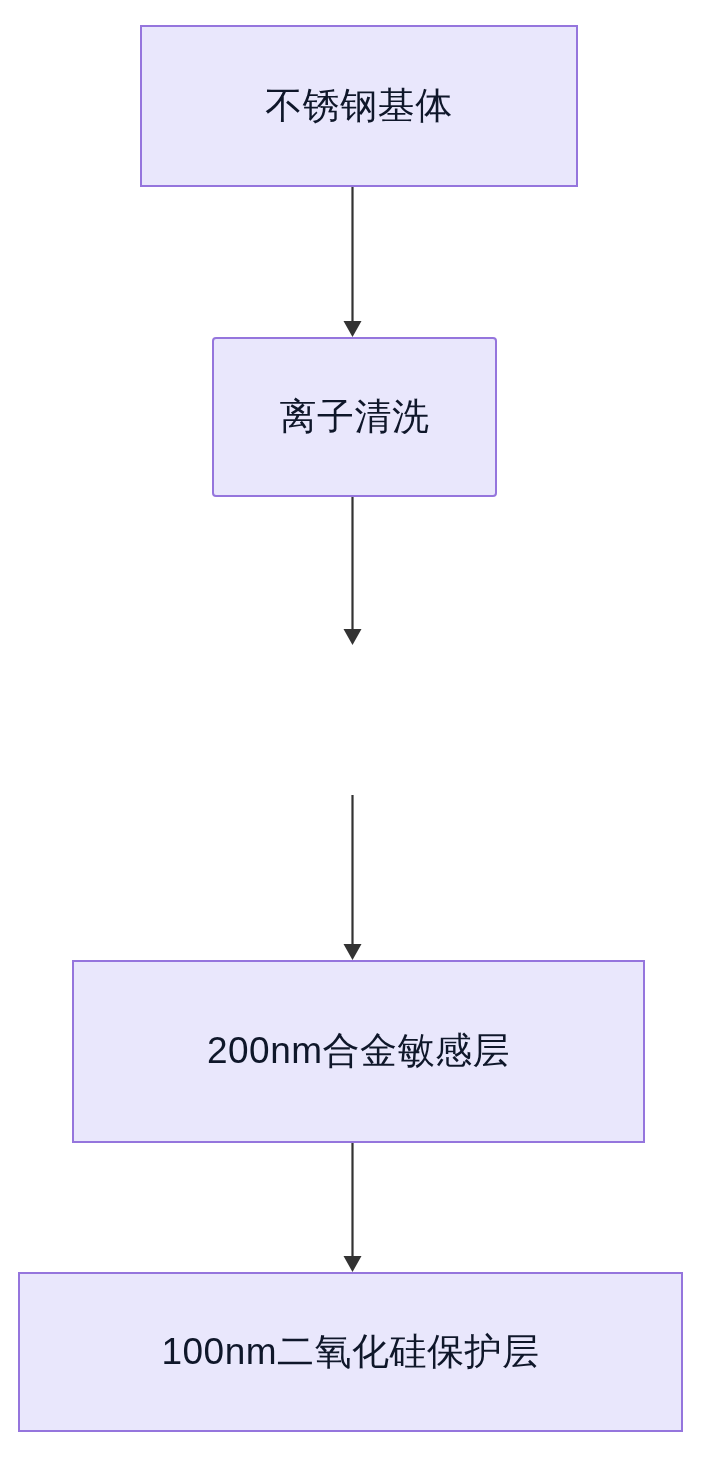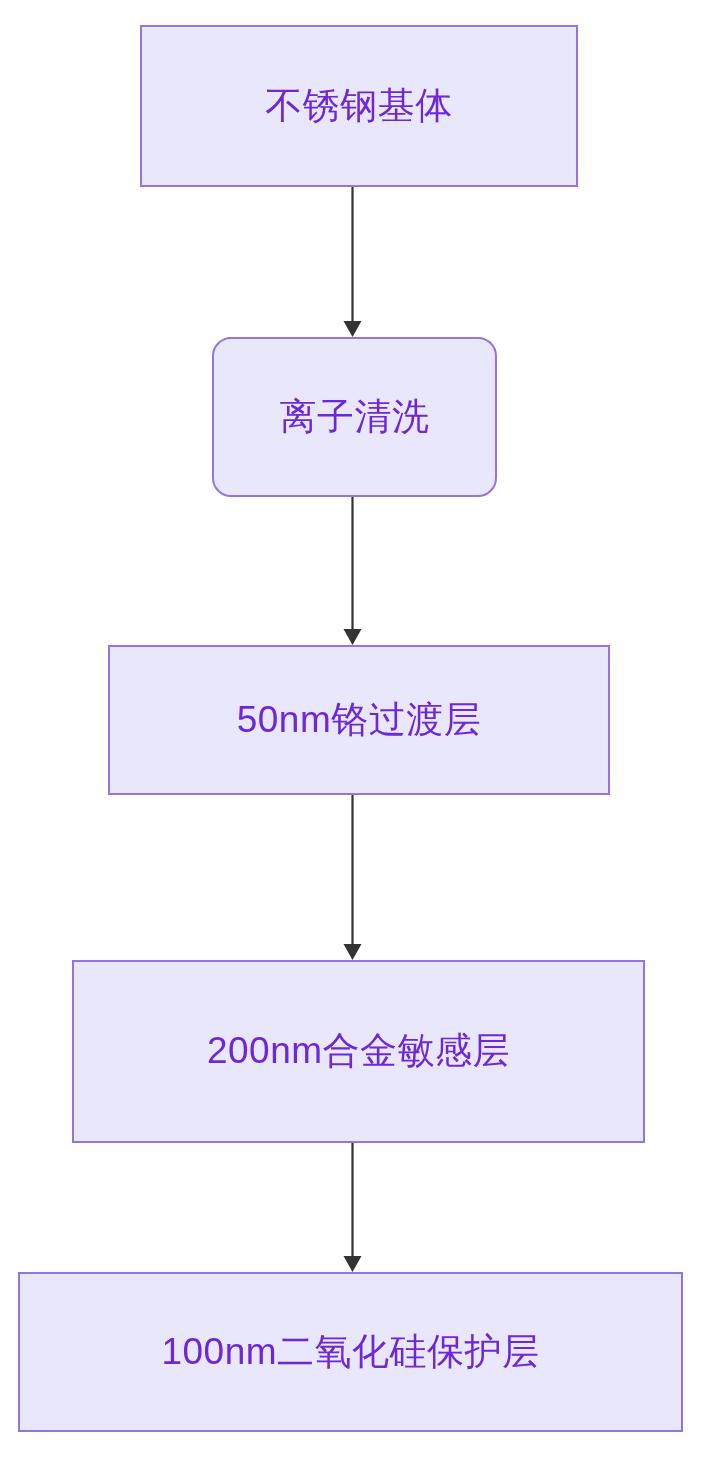--- a/index.html
+++ b/index.html
@@ -22,24 +22,24 @@
     position: absolute;
     box-sizing: border-box;
     background: #e9e7fc;
     border: 2px solid #9575dd;
     display: flex;
     align-items: center;
     justify-content: center;
     text-align: center;
   }
   .flow-node.rounded {
-    border-radius: 19px;
+    border-radius: 4px;
   }
   .node-label {
-    color: #6d28d9;
+    color: #0f172a;
     font-size: 37px;
     line-height: 1.2;
     letter-spacing: 0.5px;
     white-space: nowrap;
     font-weight: 400;
   }
   .edge-layer {
     position: absolute;
     left: 0;
     top: 0;
@@ -82,23 +82,20 @@
   </svg>
 
   <div class="flow-node" style="left:140px; top:25px; width:438px; height:162px;">
     <span class="node-label">不锈钢基体</span>
   </div>
 
   <div class="flow-node rounded" style="left:212px; top:337px; width:285px; height:160px;">
     <span class="node-label">离子清洗</span>
   </div>
 
-  <div class="flow-node" style="left:108px; top:645px; width:502px; height:150px;">
-    <span class="node-label">50nm铬过渡层</span>
-  </div>
 
   <div class="flow-node" style="left:72px; top:960px; width:573px; height:183px;">
     <span class="node-label">200nm合金敏感层</span>
   </div>
 
   <div class="flow-node" style="left:18px; top:1272px; width:665px; height:160px;">
     <span class="node-label">100nm二氧化硅保护层</span>
   </div>
 
 </div>

